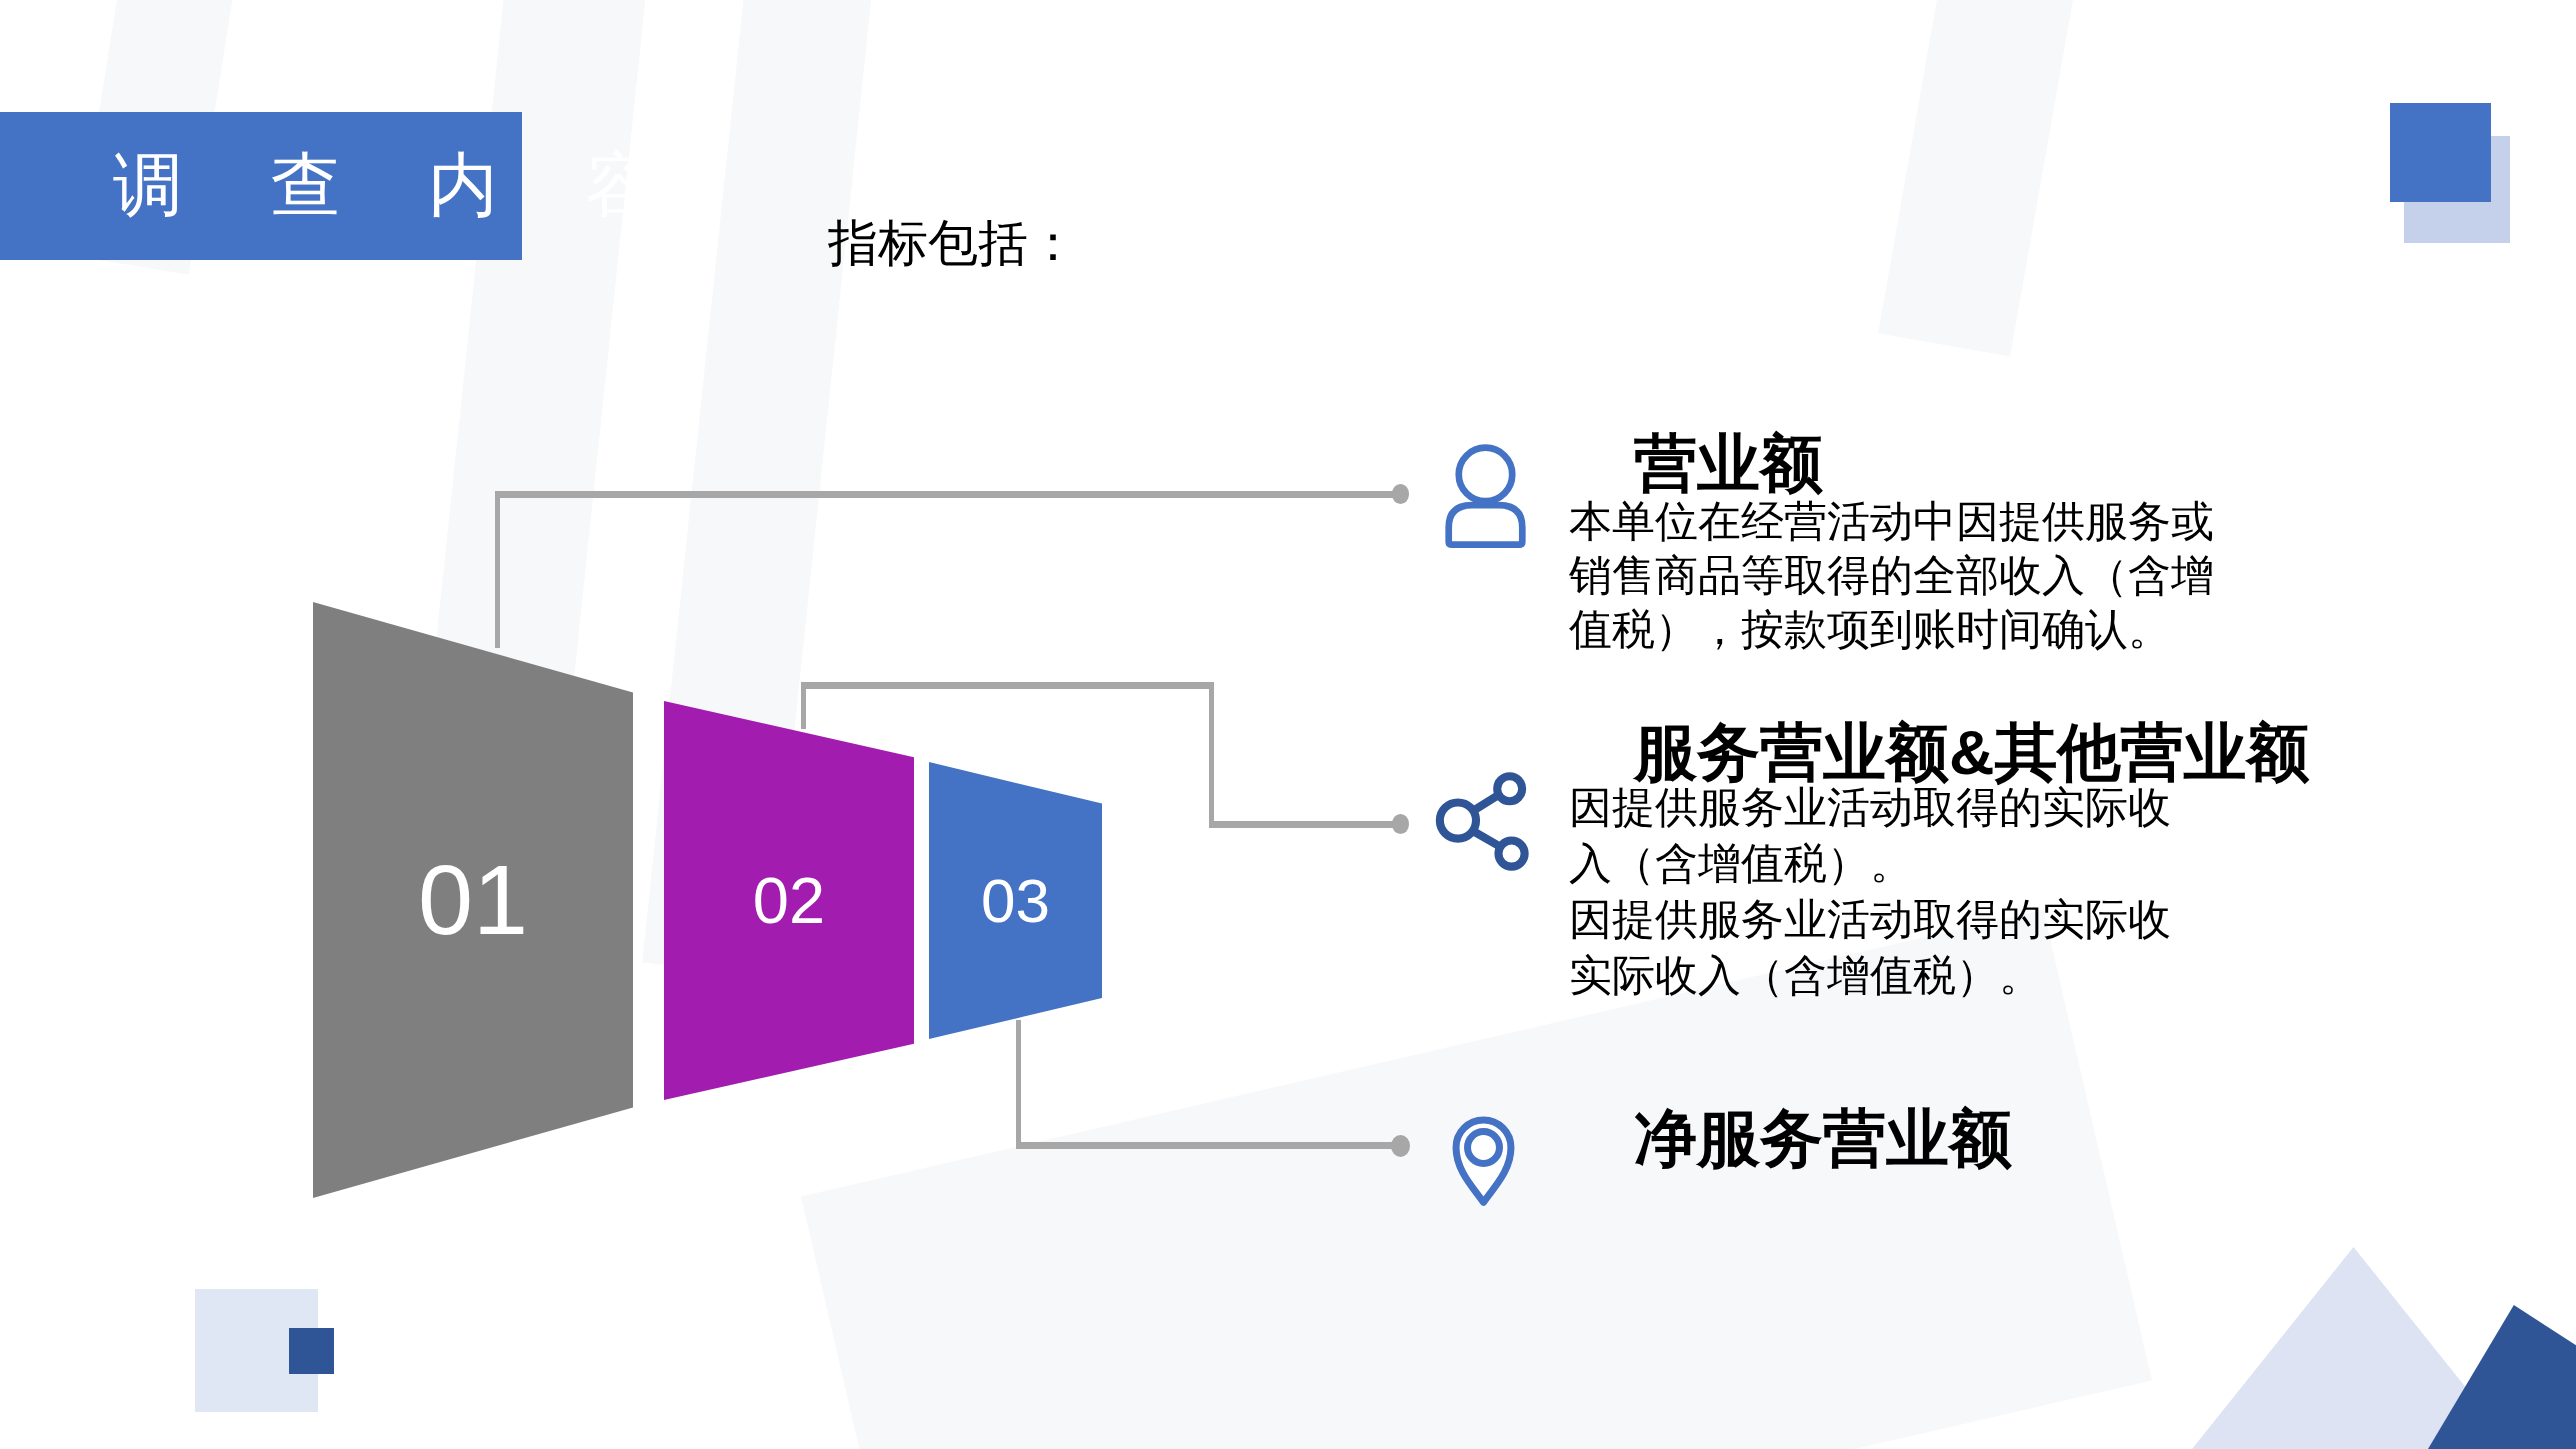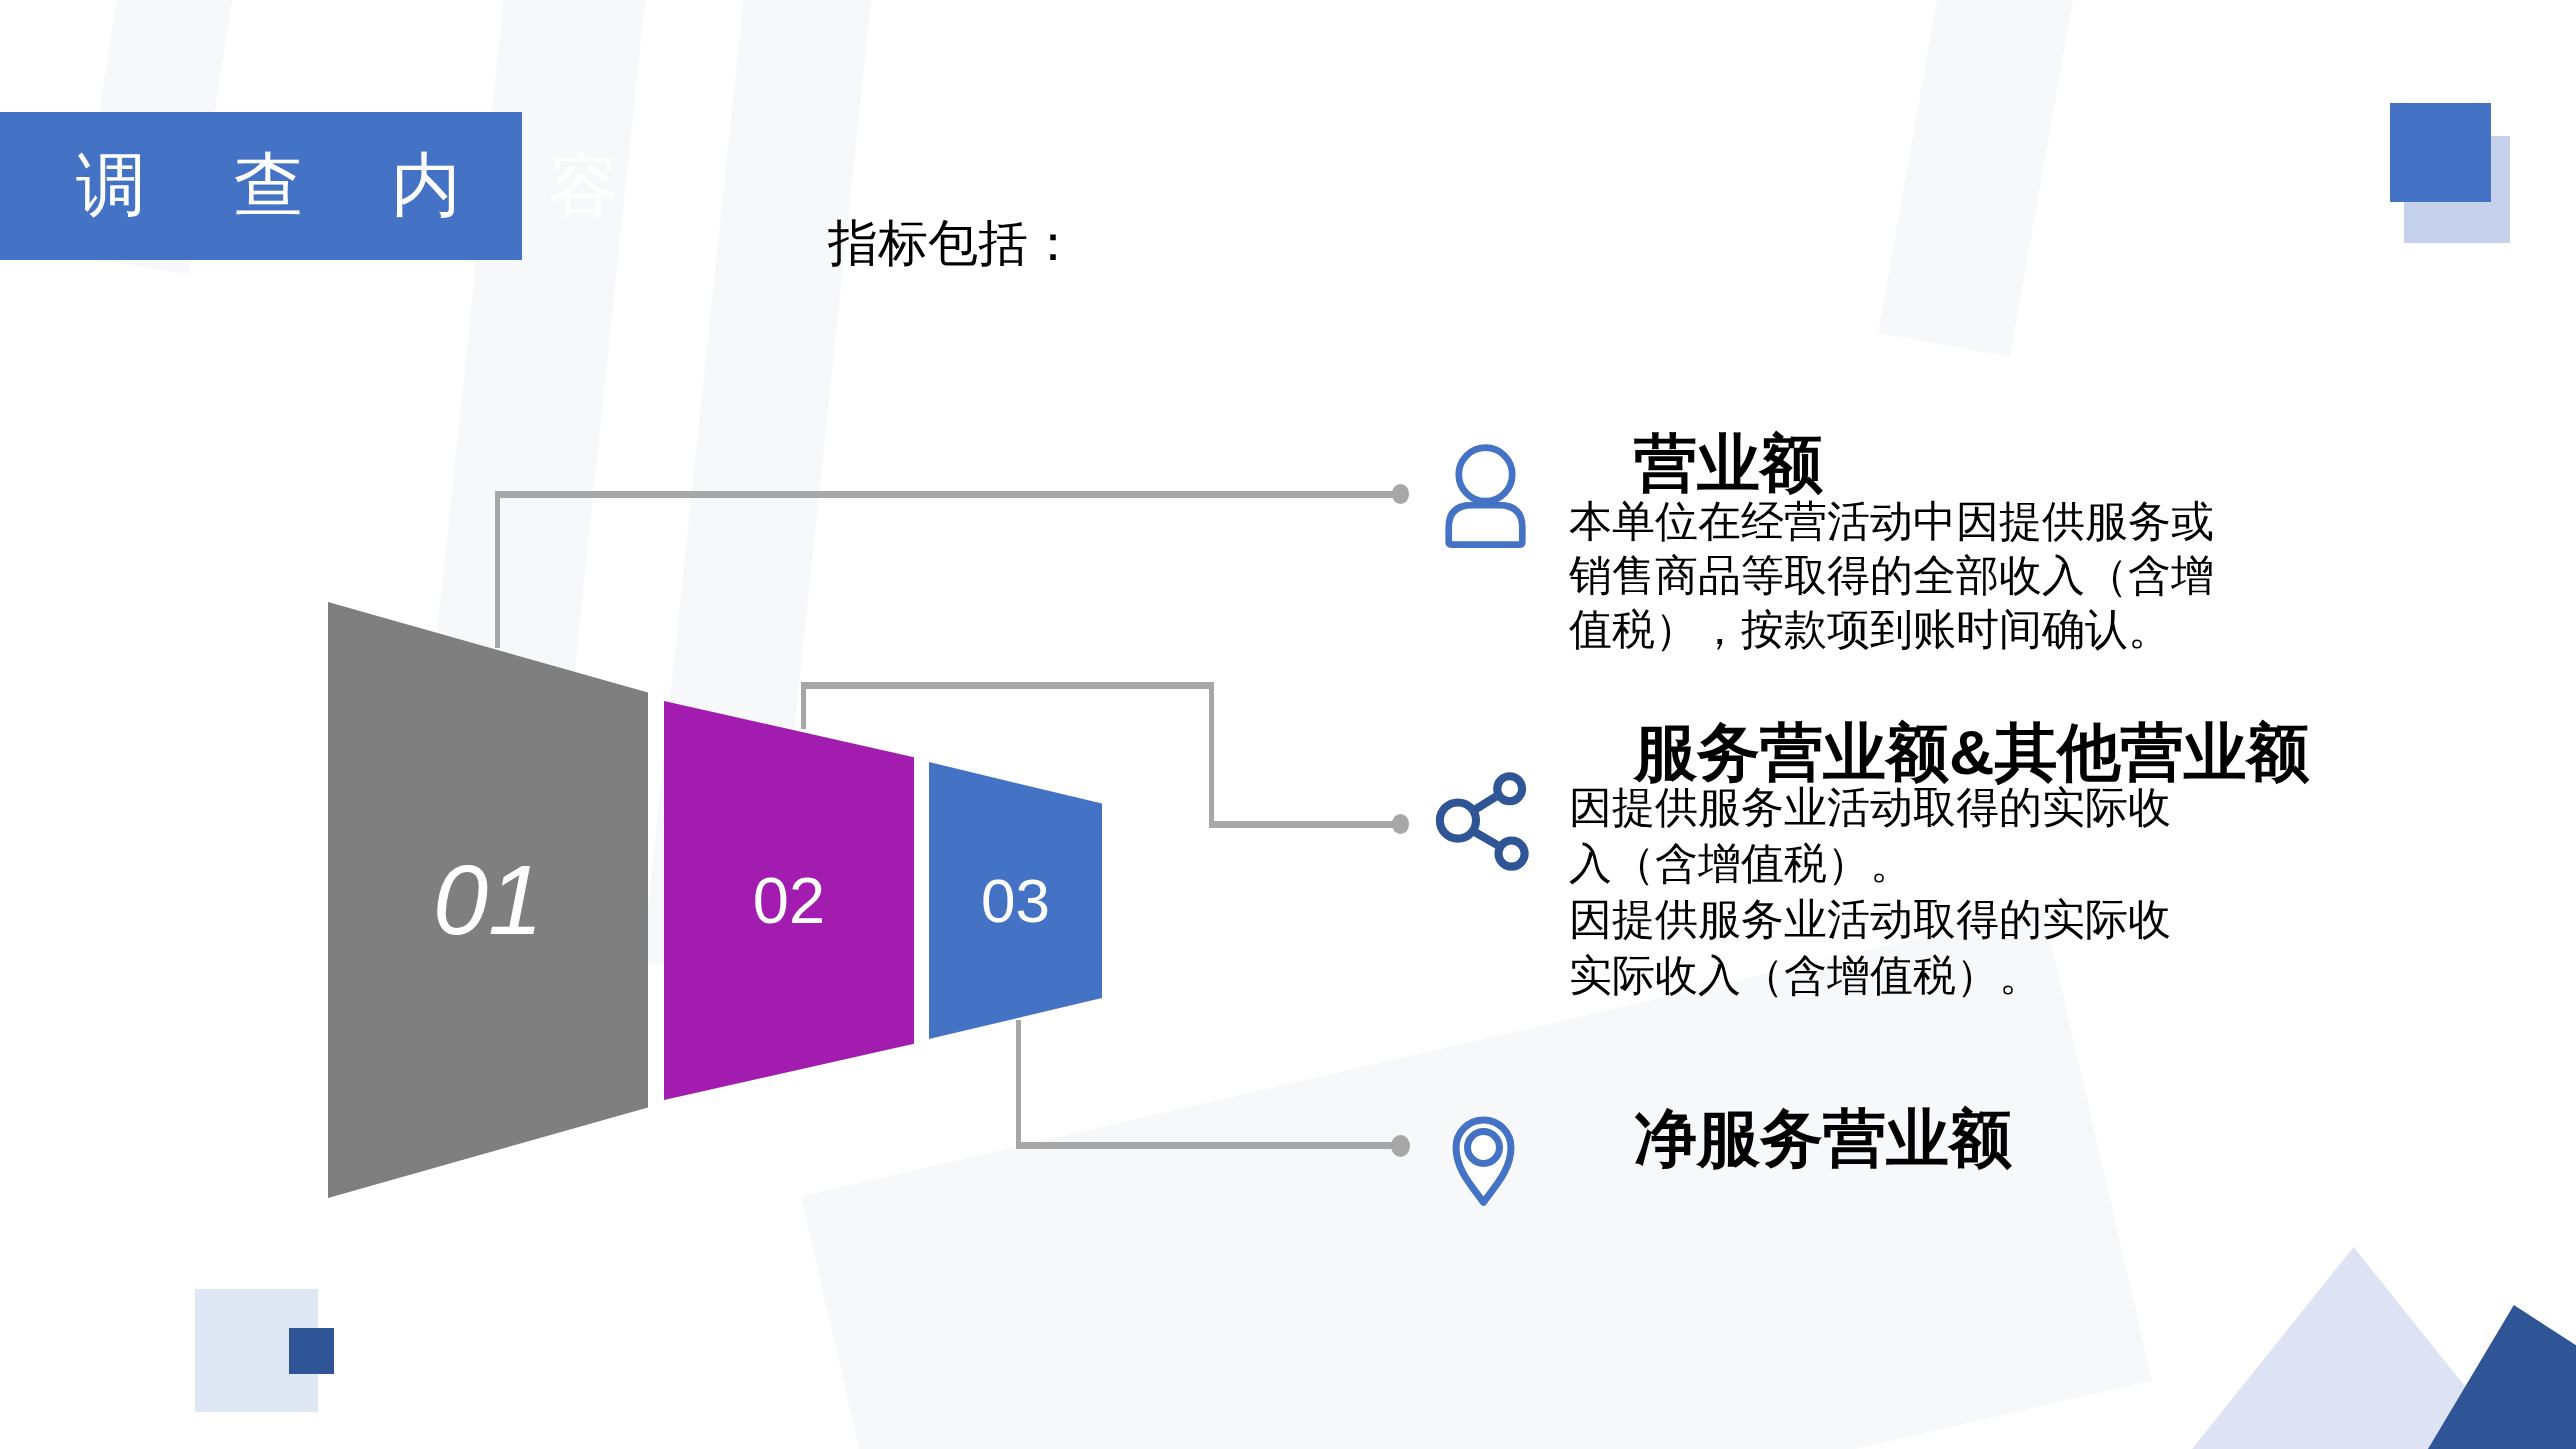--- a/index.html
+++ b/index.html
@@ -9,30 +9,30 @@
   
   .bg-band{position:absolute;background:#f7f8fa;}
 
   
   .sq{position:absolute;}
   .tri{position:absolute;}
 
   
   .title-bar{position:absolute;left:0;top:112px;width:522px;height:148px;background:#4472C4;
              display:flex;align-items:center;}
-  .title-bar .t{color:#ffffff;font-size:70px;letter-spacing:0.5em;padding-left:76px;white-space:nowrap;}
+  .title-bar .t{color:#ffffff;font-size:70px;letter-spacing:0.5em;padding-left:76px;white-space:nowrap;margin-left:37px;}
 
   
   .intro{position:absolute;left:828px;top:193px;color:#000;font-size:50px;line-height:101px;white-space:nowrap;}
 
   
   .step{position:absolute;display:flex;align-items:center;justify-content:center;color:#fff;
         font-family:"Liberation Sans","DejaVu Sans",sans-serif;font-weight:400;}
-  .step1{left:328px;top:602px;width:320px;height:596px;background:#7F7F7F;
-         clip-path:polygon(0 0,100% 15.2%,100% 84.8%,0 100%);font-size:99px;font-style:italic;}
+  .step1{left:313px;top:602px;width:320px;height:596px;background:#7F7F7F;
+         clip-path:polygon(0 0,100% 15.2%,100% 84.8%,0 100%);font-size:99px;}
   .step2{left:664px;top:701px;width:250px;height:399px;background:#a21caf;
          clip-path:polygon(0 0,100% 14.1%,100% 85.9%,0 100%);font-size:65px;}
   .step3{left:929px;top:762px;width:173px;height:277px;background:#4472C4;
          clip-path:polygon(0 0,100% 15%,100% 85.2%,0 100%);font-size:62px;}
 
   
   .line-h{position:absolute;height:6.7px;background:#A7A7A7;}
   .line-v{position:absolute;width:5.4px;background:#A7A7A7;}
   .dot{position:absolute;width:17.4px;height:20px;border-radius:50%;background:#A7A7A7;}
 

